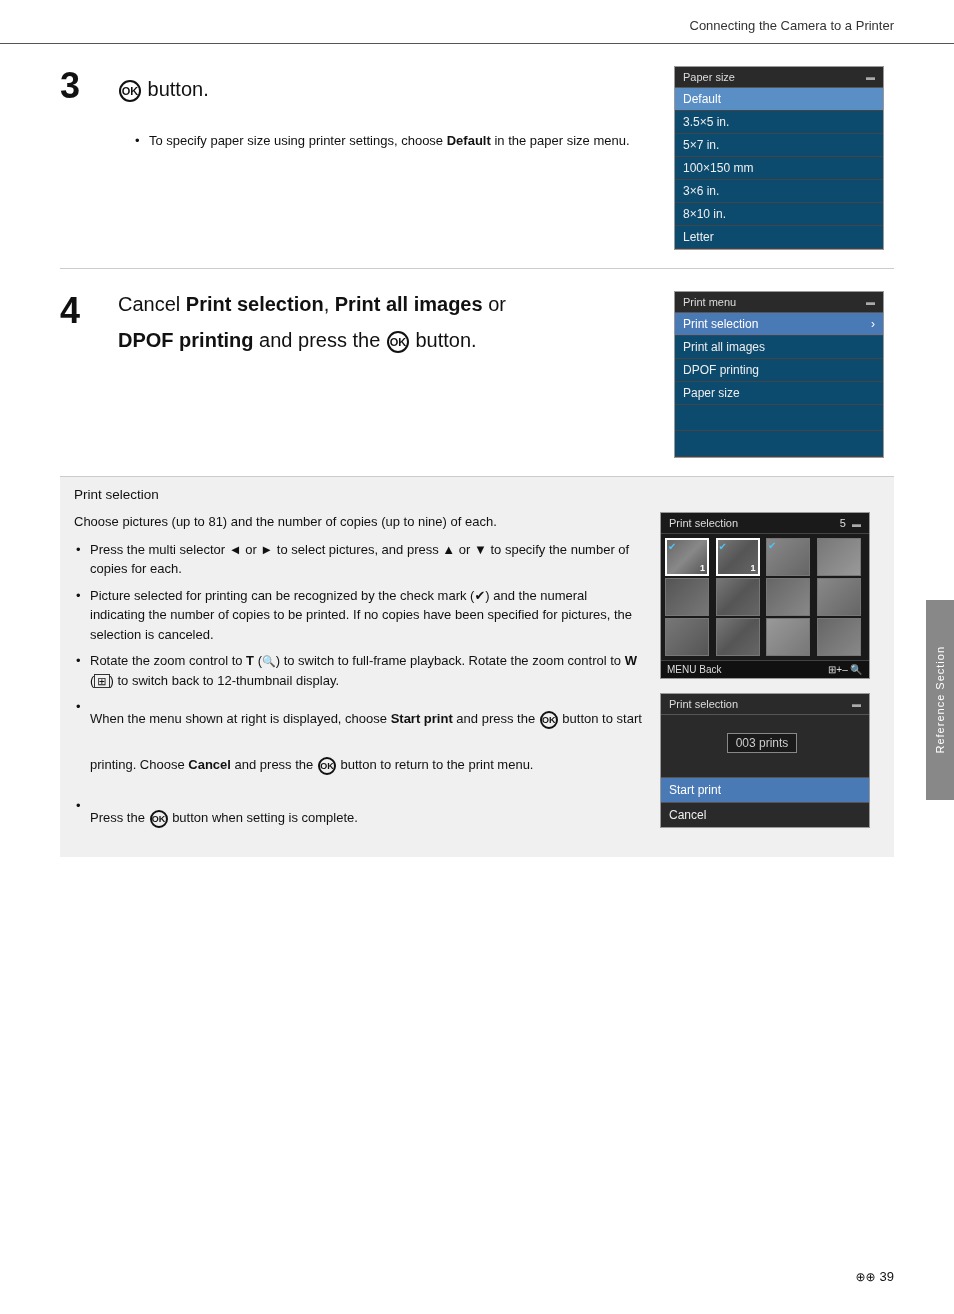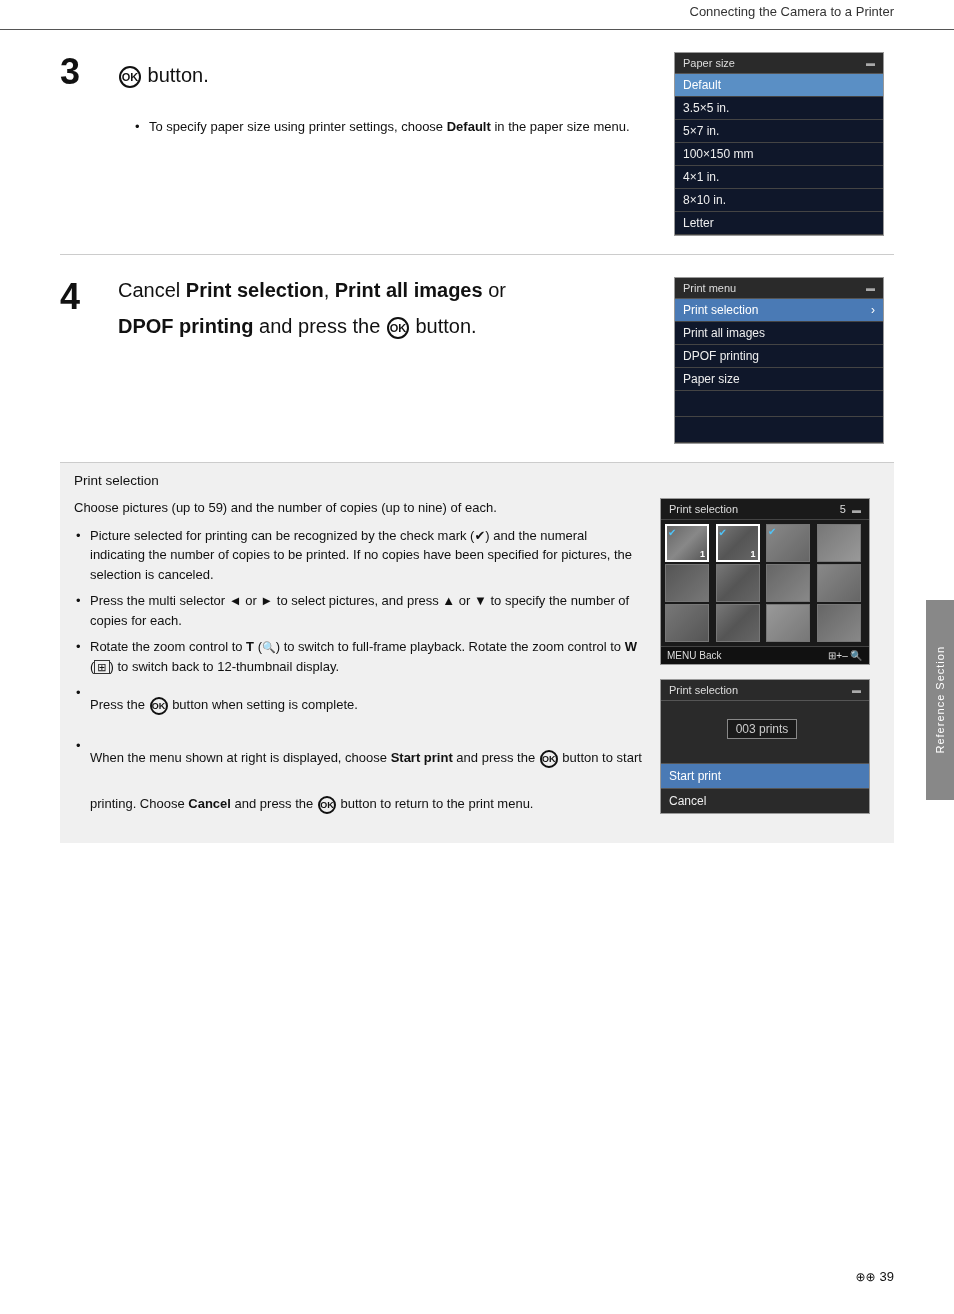--- a/index.html
+++ b/index.html
@@ -8,21 +8,21 @@
       min-height: 1314px;
       background: #fff;
       font-family: Arial, Helvetica, sans-serif;
       font-size: 14px;
       color: #111;
       position: relative;
     }
 
     .page-header {
       text-align: right;
-      padding: 4px 60px 10px 60px;
+      padding: 18px 60px 10px 60px;
       font-size: 13px;
       color: #333;
       border-bottom: 1.5px solid #555;
     }
 
     .main-content {
       padding: 0 60px 60px 60px;
     }
 
     
@@ -92,21 +92,21 @@
     }
 
     .step-side {
       width: 220px;
       flex-shrink: 0;
     }
 
     
     .menu-box {
       border: 1px solid #999;
-      background: #0f172a;
+      background: #0c4a6e;
       color: #eee;
       font-size: 12px;
       width: 210px;
     }
 
     .menu-box-title {
       background: #2a2a2a;
       color: #ddd;
       padding: 4px 8px;
       font-size: 11px;
@@ -391,21 +391,21 @@
     <div class="step-side">
       <div class="menu-box">
         <div class="menu-box-title">
           <span>Paper size</span>
           <span class="menu-icon-small">▬</span>
         </div>
         <div class="menu-box-item selected">Default</div>
         <div class="menu-box-item">3.5×5 in.</div>
         <div class="menu-box-item">5×7 in.</div>
         <div class="menu-box-item">100×150 mm</div>
-        <div class="menu-box-item">4×1 in.</div>
+        <div class="menu-box-item">3×6 in.</div>
         <div class="menu-box-item">8×10 in.</div>
         <div class="menu-box-item">Letter</div>
       </div>
     </div>
   </div>
 
   <div class="step-section">
     <div class="step-number">4</div>
     <div class="step-body">
       <div class="step-title">
@@ -437,36 +437,36 @@
         <div class="menu-box-item" style="height:26px;"></div>
         <div class="menu-box-item" style="height:26px;"></div>
       </div>
     </div>
   </div>
 
   <div class="subsection">
     <div class="subsection-title">Print selection</div>
     <div class="subsection-body">
       <div class="subsection-text">
-        <p>Choose pictures (up to 59) and the number of copies (up to nine) of each.</p>
+        <p>Choose pictures (up to 81) and the number of copies (up to nine) of each.</p>
         <ul>
           <li>
-            Picture selected for printing can be recognized by the check mark (✔) and the numeral indicating the number of copies to be printed. If no copies have been specified for pictures, the selection is canceled.
+            Press the multi selector ◄ or ► to select pictures, and press ▲ or ▼ to specify the number of copies for each.
           </li>
           <li>
-            Press the multi selector ◄ or ► to select pictures, and press ▲ or ▼ to specify the number of copies for each.
+            Picture selected for printing can be recognized by the check mark (✔) and the numeral indicating the number of copies to be printed. If no copies have been specified for pictures, the selection is canceled.
           </li>
           <li>
             Rotate the zoom control to <strong>T</strong> (<span style="font-size:11px;">🔍</span>) to switch to full-frame playback. Rotate the zoom control to <strong>W</strong> (<span style="font-size:11px;border:1px solid #333;padding:0 2px;">⊞</span>) to switch back to 12-thumbnail display.
           </li>
           <li>
-            Press the <span class="ok-circle" style="width:18px;height:18px;font-size:9px;">OK</span> button when setting is complete.
+            When the menu shown at right is displayed, choose <strong>Start print</strong> and press the <span class="ok-circle" style="width:18px;height:18px;font-size:9px;">OK</span> button to start printing. Choose <strong>Cancel</strong> and press the <span class="ok-circle" style="width:18px;height:18px;font-size:9px;">OK</span> button to return to the print menu.
           </li>
           <li>
-            When the menu shown at right is displayed, choose <strong>Start print</strong> and press the <span class="ok-circle" style="width:18px;height:18px;font-size:9px;">OK</span> button to start printing. Choose <strong>Cancel</strong> and press the <span class="ok-circle" style="width:18px;height:18px;font-size:9px;">OK</span> button to return to the print menu.
+            Press the <span class="ok-circle" style="width:18px;height:18px;font-size:9px;">OK</span> button when setting is complete.
           </li>
         </ul>
       </div>
       <div class="subsection-side">
 
         <div class="thumb-box">
           <div class="thumb-box-header">
             <span>Print selection</span>
             <span>
               <span>5</span>

